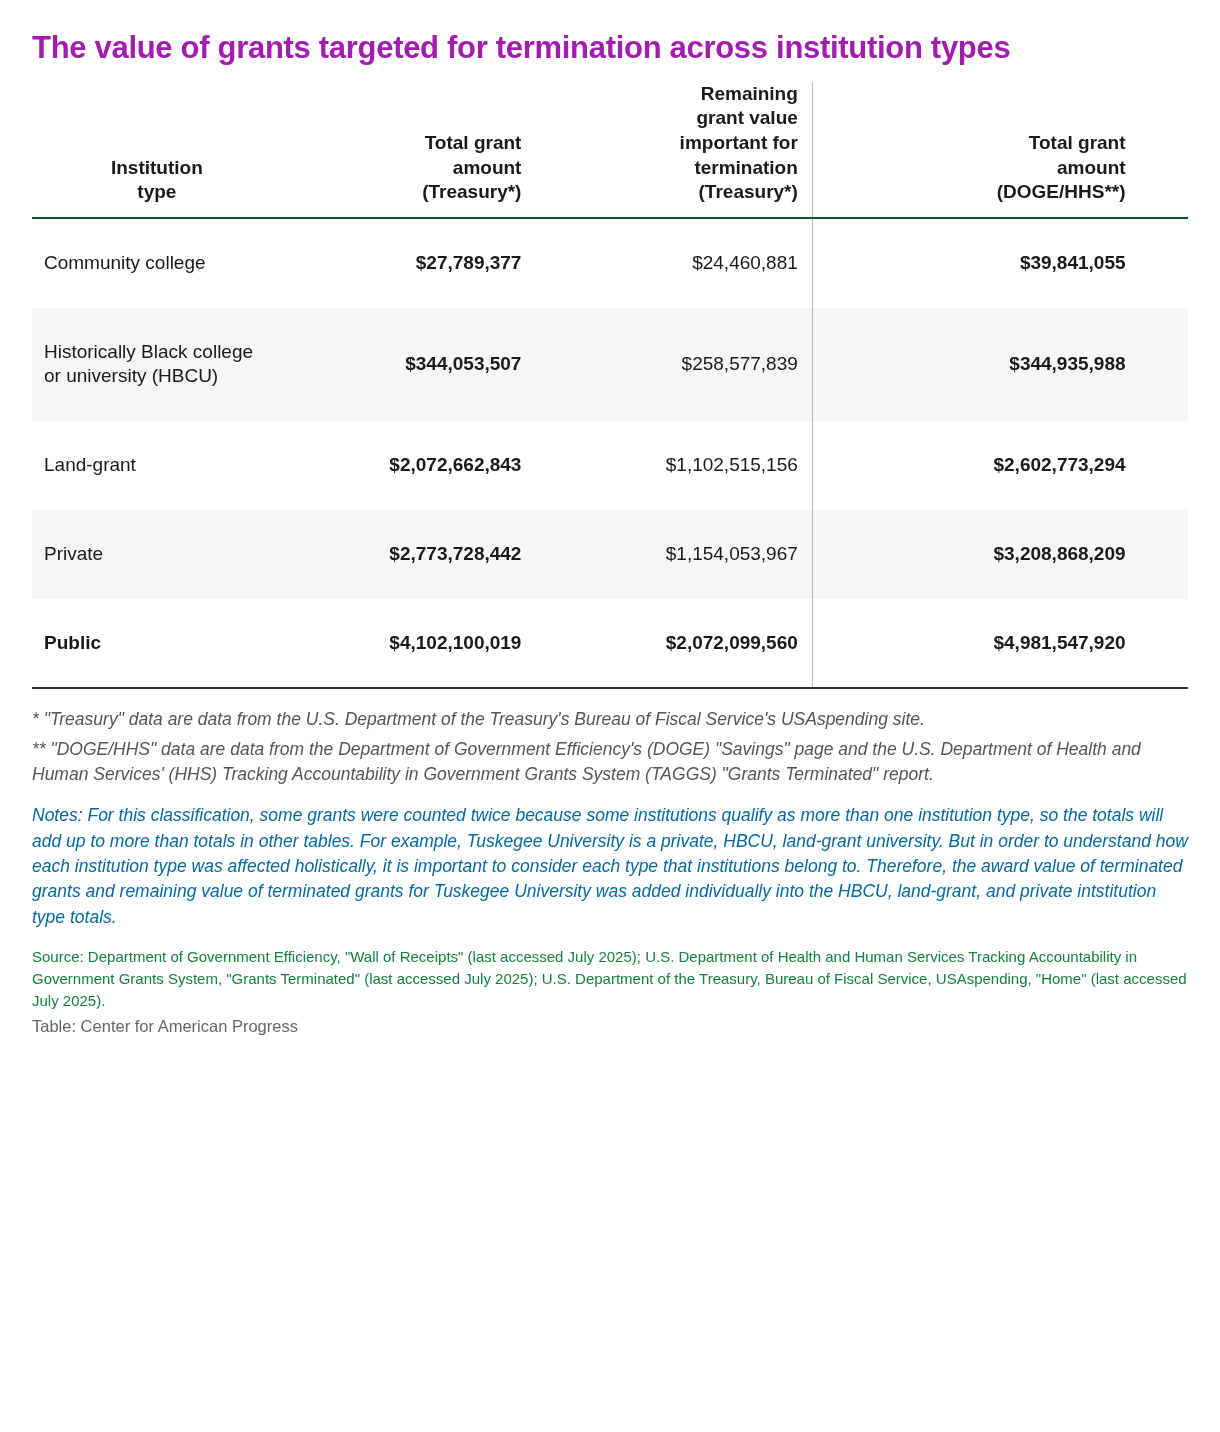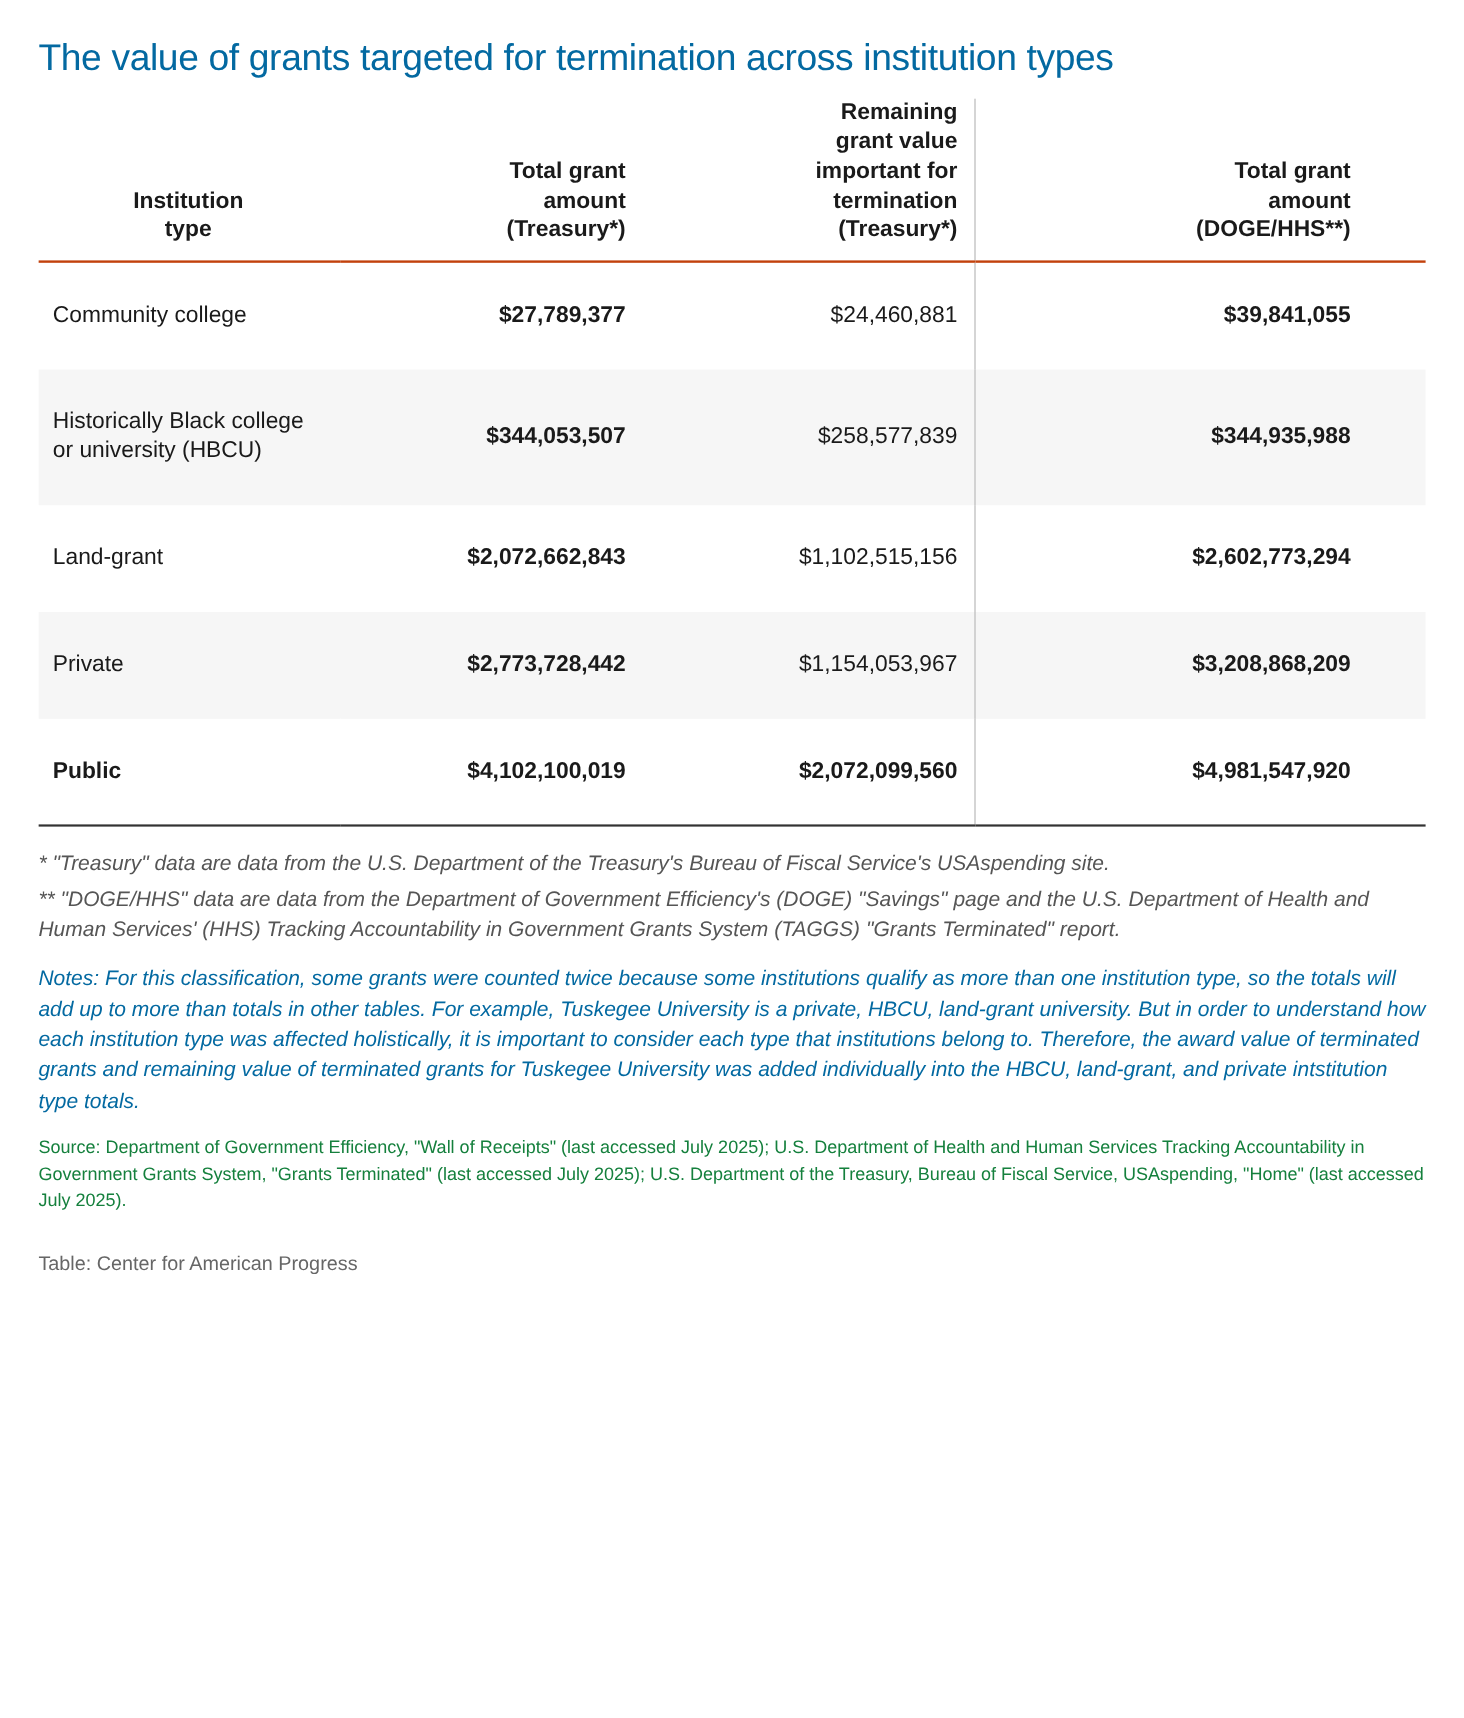--- a/index.html
+++ b/index.html
@@ -15,24 +15,24 @@
     color: #1a1a1a;
     overflow-x: hidden;
   }
   .page {
     width: 1220px;
     padding: 28px 32px 18px 32px;
     position: relative;
   }
   .title {
     font-size: 31px;
-    font-weight: normal;
+    font-weight: bold;
     line-height: 1.28;
     letter-spacing: -0.3px;
-    color: #0369a1;
+    color: #a21caf;
     margin: 0 0 14px 0;
     max-width: 1040px;
   }
   .table-wrap {
     width: 100%;
     overflow: hidden;
     position: relative;
   }
   table.grants {
     border-collapse: collapse;
@@ -52,21 +52,21 @@
     line-height: 1.3;
     color: #1a1a1a;
     padding: 0 14px 12px 14px;
     text-align: right;
   }
   thead th.inst {
     text-align: center;
     padding-left: 12px;
   }
   thead tr.head-row th {
-    border-bottom: 2px solid #c2410c;
+    border-bottom: 2px solid #14532d;
   }
   tbody td {
     font-size: 19px;
     line-height: 1.3;
     color: #1a1a1a;
     padding: 32px 14px;
     text-align: right;
     vertical-align: middle;
   }
   tbody td.inst {
@@ -107,21 +107,21 @@
     max-width: 1160px;
   }
   .source {
     margin-top: 16px;
     font-size: 15px;
     line-height: 1.45;
     color: #15803d;
     max-width: 1160px;
   }
   .credit {
-    margin-top: 31px;
+    margin-top: 4px;
     font-size: 16.5px;
     line-height: 1.4;
     color: #666666;
   }
 </style>
 </head>
 <body>
 
 <div class="page">
 

